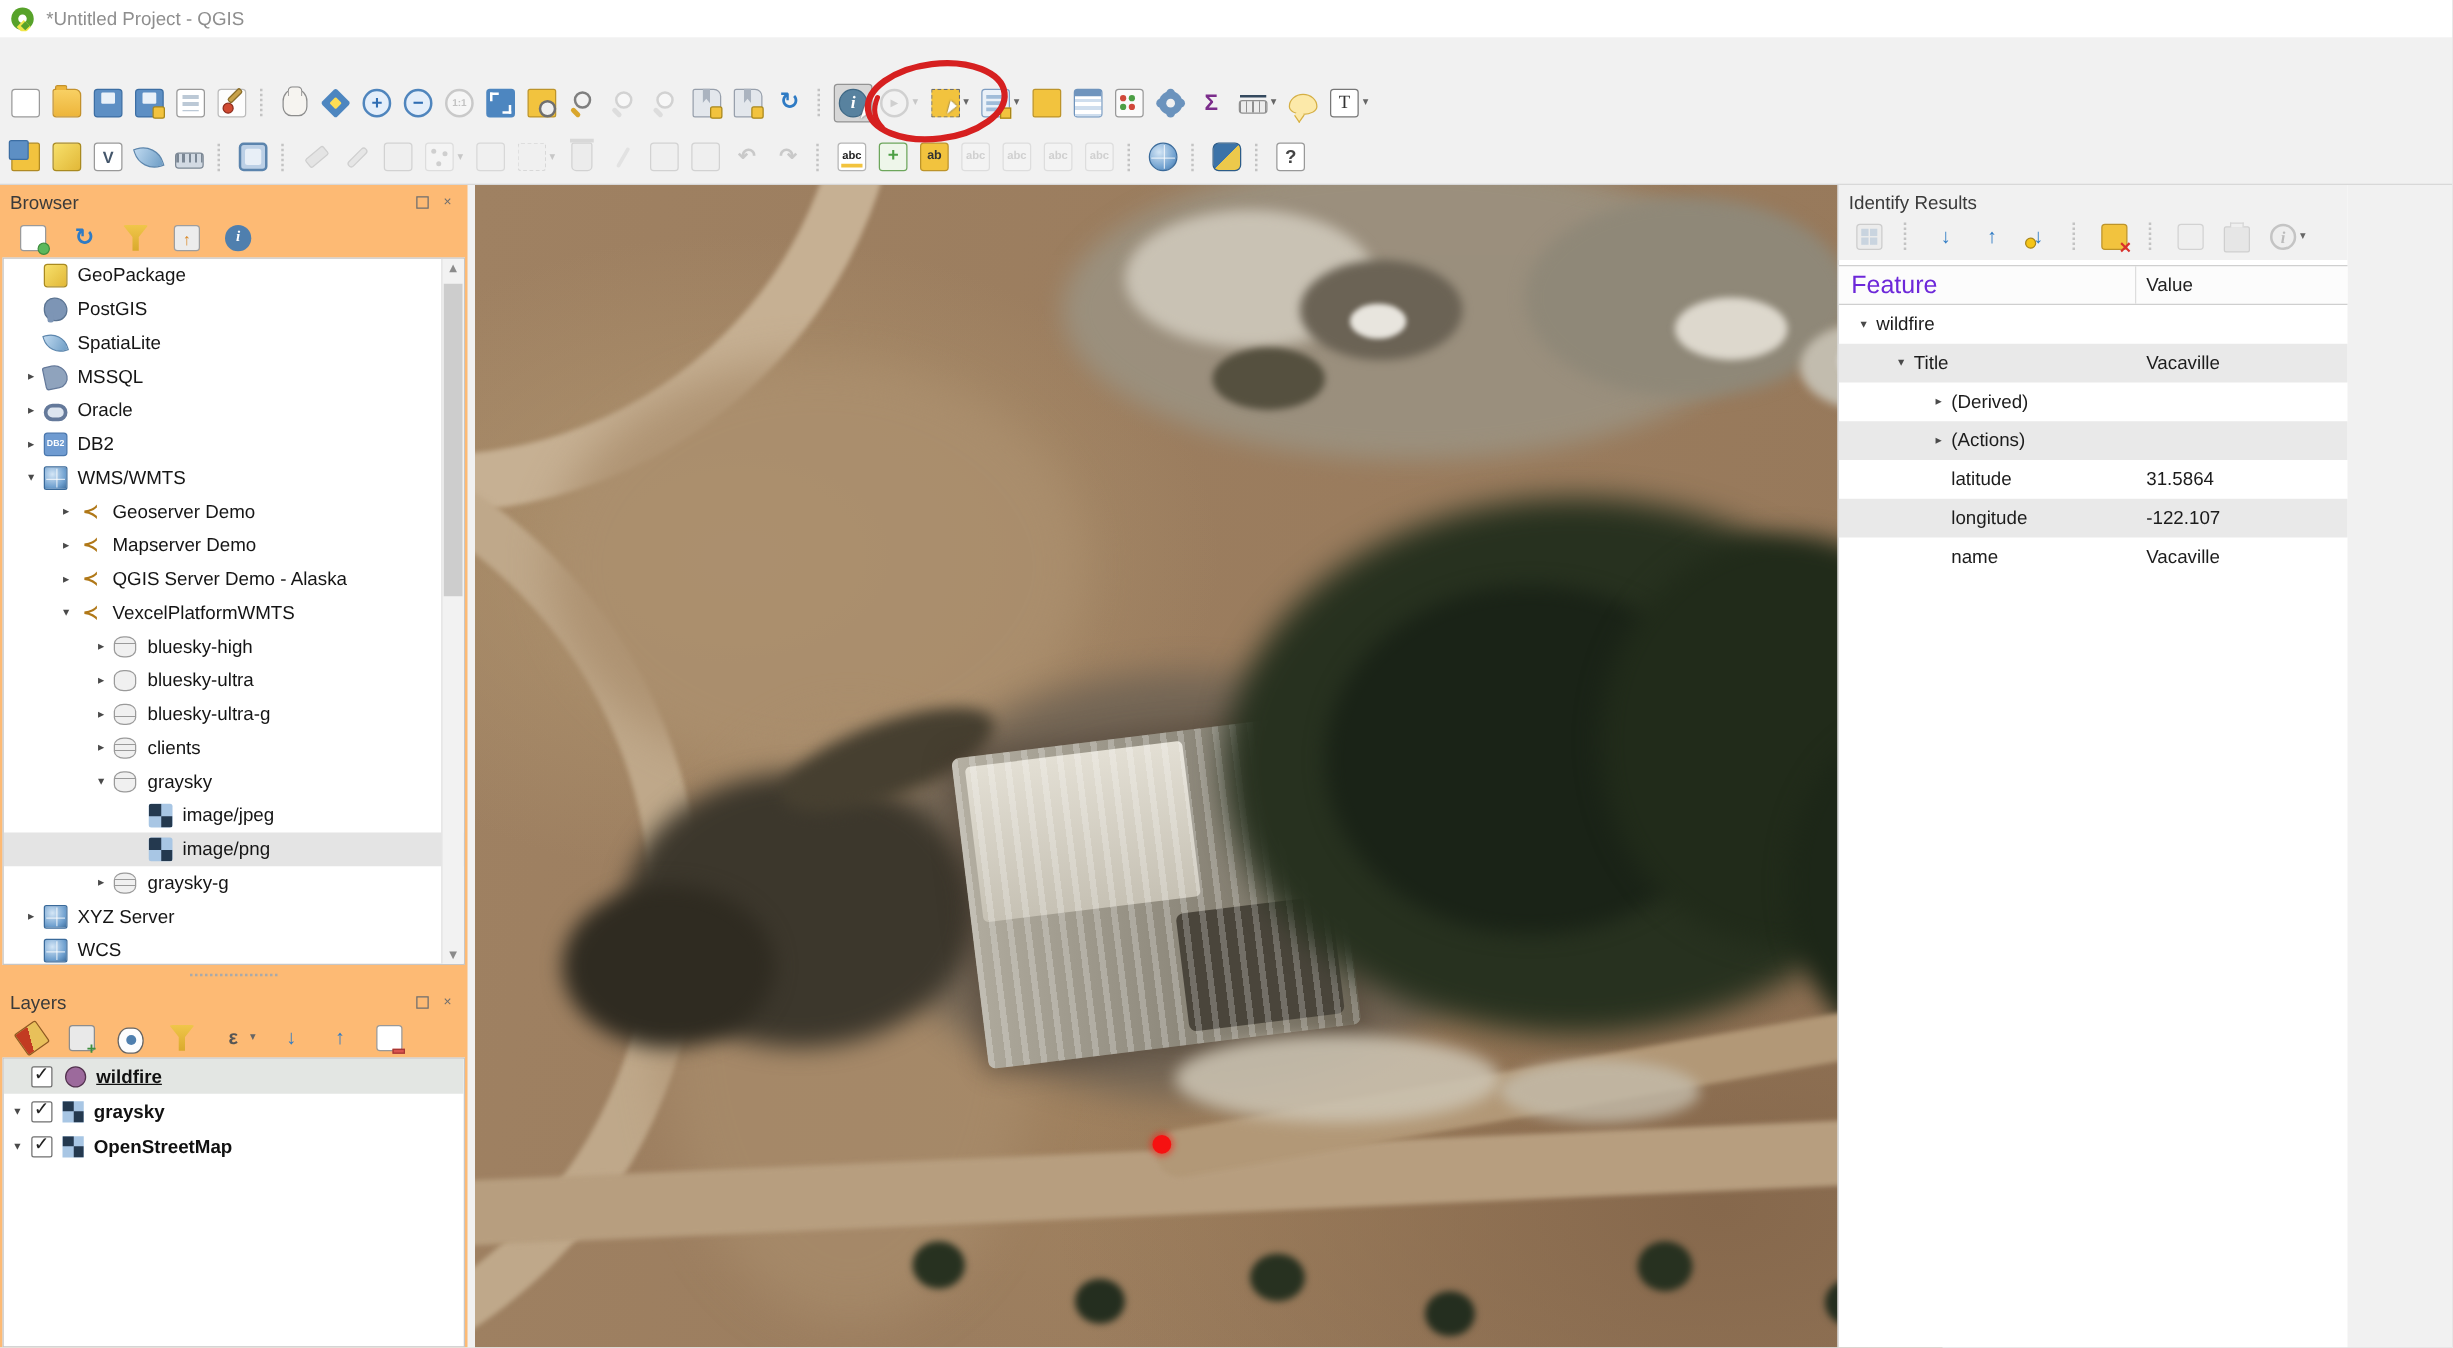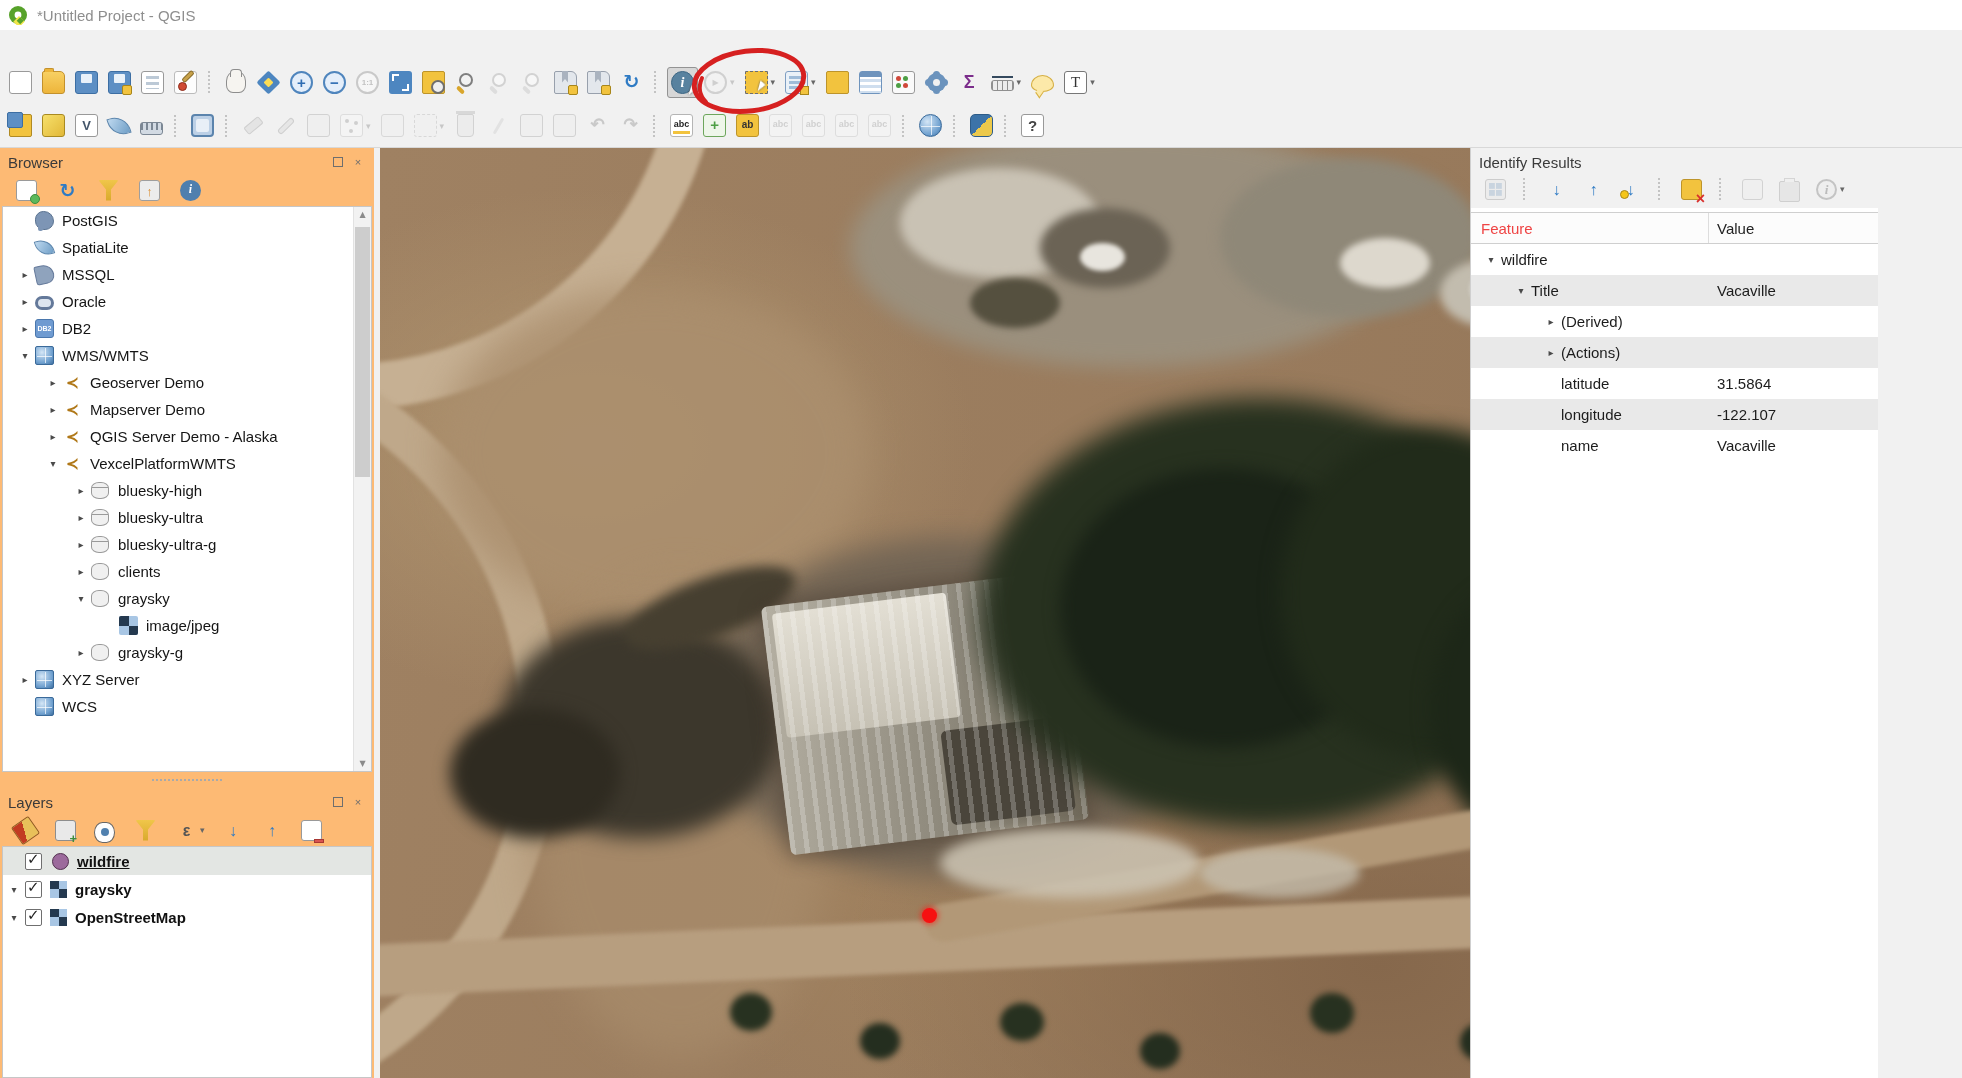--- a/index.html
+++ b/index.html
@@ -251,21 +251,21 @@
   .b-dot5{left:930px;top:845px;width:44px;height:40px;background:#273120;filter:blur(3px)}
   .b-dot6{left:1080px;top:875px;width:42px;height:38px;background:#242e1f;filter:blur(3px)}
   .marker{position:absolute;left:542px;top:760px;width:15px;height:15px;border-radius:50%;background:#f61111;box-shadow:0 0 5px 2px rgba(250,30,20,.55);z-index:30}
 
   
   .rightcol{position:absolute;left:1470px;top:148px;width:408px;bottom:0;background:#fff;border-left:1px solid #cfcfcf;box-sizing:border-box}
   .rchrome{background:#f1f1f1;padding-bottom:4px}
   .itools{height:30px;display:flex;align-items:center;gap:6px;padding:0 9px}
   .itools .ic{width:21px;height:21px}
   .icolhead{display:flex;height:30px;border-top:1px solid #cfcfcf;border-bottom:1px solid #cfcfcf;background:#fcfcfc;align-items:center;margin-top:4px}
-  .icolhead .c1{width:238px;padding-left:10px;box-sizing:border-box;font-size:15px;color:#ef4444;border-right:1px solid #ddd;height:100%;display:flex;align-items:center}
+  .icolhead .c1{width:238px;padding-left:10px;box-sizing:border-box;font-size:20px;color:#6d28d9;border-right:1px solid #ddd;height:100%;display:flex;align-items:center}
   .icolhead .c2{flex:1;padding-left:8px;font-size:15px;color:#222}
   .irow{height:31px;display:flex;align-items:center;font-size:15px;color:#1c1c1c;position:relative}
   .irow.alt{background:#e9e9e9}
   .irow .ifeat{white-space:nowrap}
   .irow .ival{position:absolute;left:246px;white-space:nowrap}
   .irow.lvl1{padding-left:10px}.irow.lvl2{padding-left:40px}.irow.lvl3{padding-left:70px}
 
   
   .anno{position:absolute;left:686px;top:44px;width:126px;height:74px;z-index:60;pointer-events:none}
 </style>
@@ -533,20 +533,25 @@
           <span class="ic i-collapsebox"></span>
         </button>
         <button class="tbtn">
           <span class="ic i-info"></span>
         </button>
       </div>
 
     <div class="treewrap">
       <div>
 
+      <div class="trow lvl0">
+            <span class="tarrow"></span>
+            <span class="ticon i-gpkg"></span>
+            <span class="tlabel">GeoPackage</span>
+          </div>
           <div class="trow lvl0">
             <span class="tarrow"></span>
             <span class="ticon i-pg"></span>
             <span class="tlabel">PostGIS</span>
           </div>
           <div class="trow lvl0 alt">
             <span class="tarrow"></span>
             <span class="ticon i-feather"></span>
             <span class="tlabel">SpatiaLite</span>
           </div>
@@ -612,20 +617,25 @@
           </div>
           <div class="trow lvl2 alt">
             <span class="tarrow">▾</span>
             <span class="ticon i-cyl"></span>
             <span class="tlabel">graysky</span>
           </div>
           <div class="trow lvl3">
             <span class="tarrow"></span>
             <span class="ticon i-raster"></span>
             <span class="tlabel">image/jpeg</span>
+          </div>
+          <div class="trow selected lvl3 alt">
+            <span class="tarrow"></span>
+            <span class="ticon i-raster"></span>
+            <span class="tlabel">image/png</span>
           </div>
           <div class="trow lvl2">
             <span class="tarrow">▸</span>
             <span class="ticon i-cyl"></span>
             <span class="tlabel">graysky-g</span>
           </div>
           <div class="trow lvl0 alt">
             <span class="tarrow">▸</span>
             <span class="ticon i-globe"></span>
             <span class="tlabel">XYZ Server</span>

